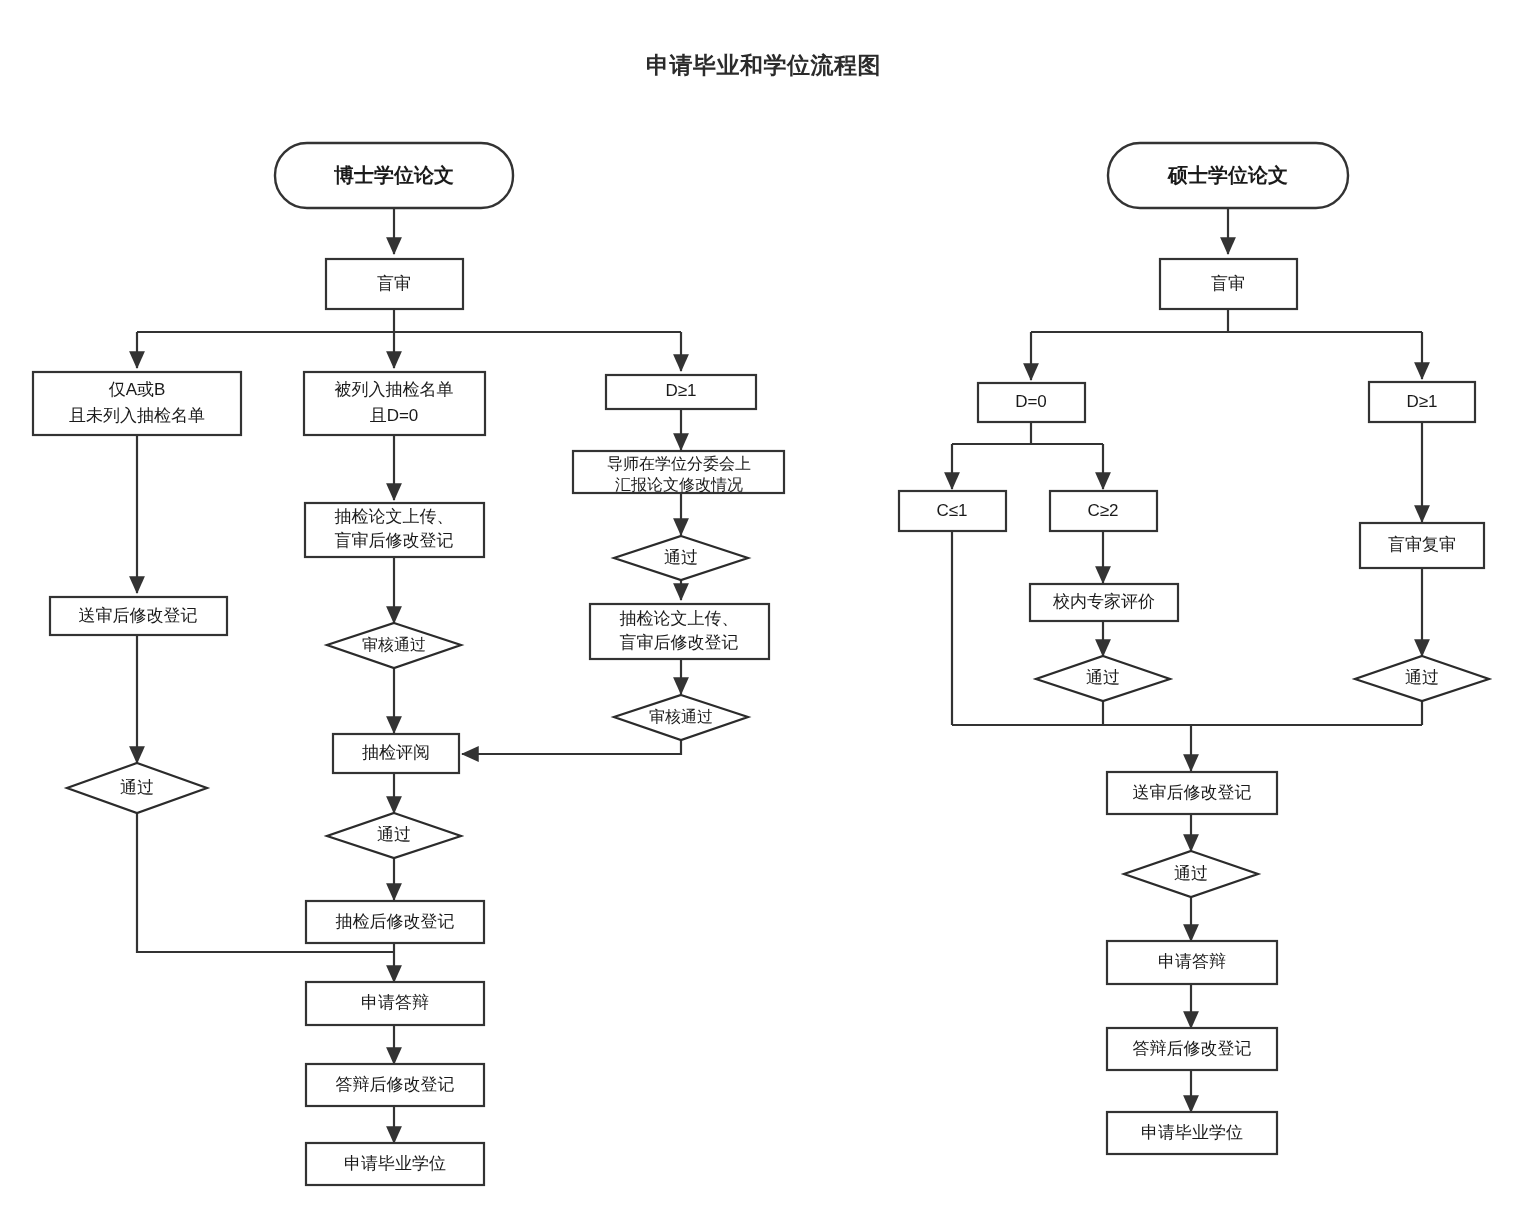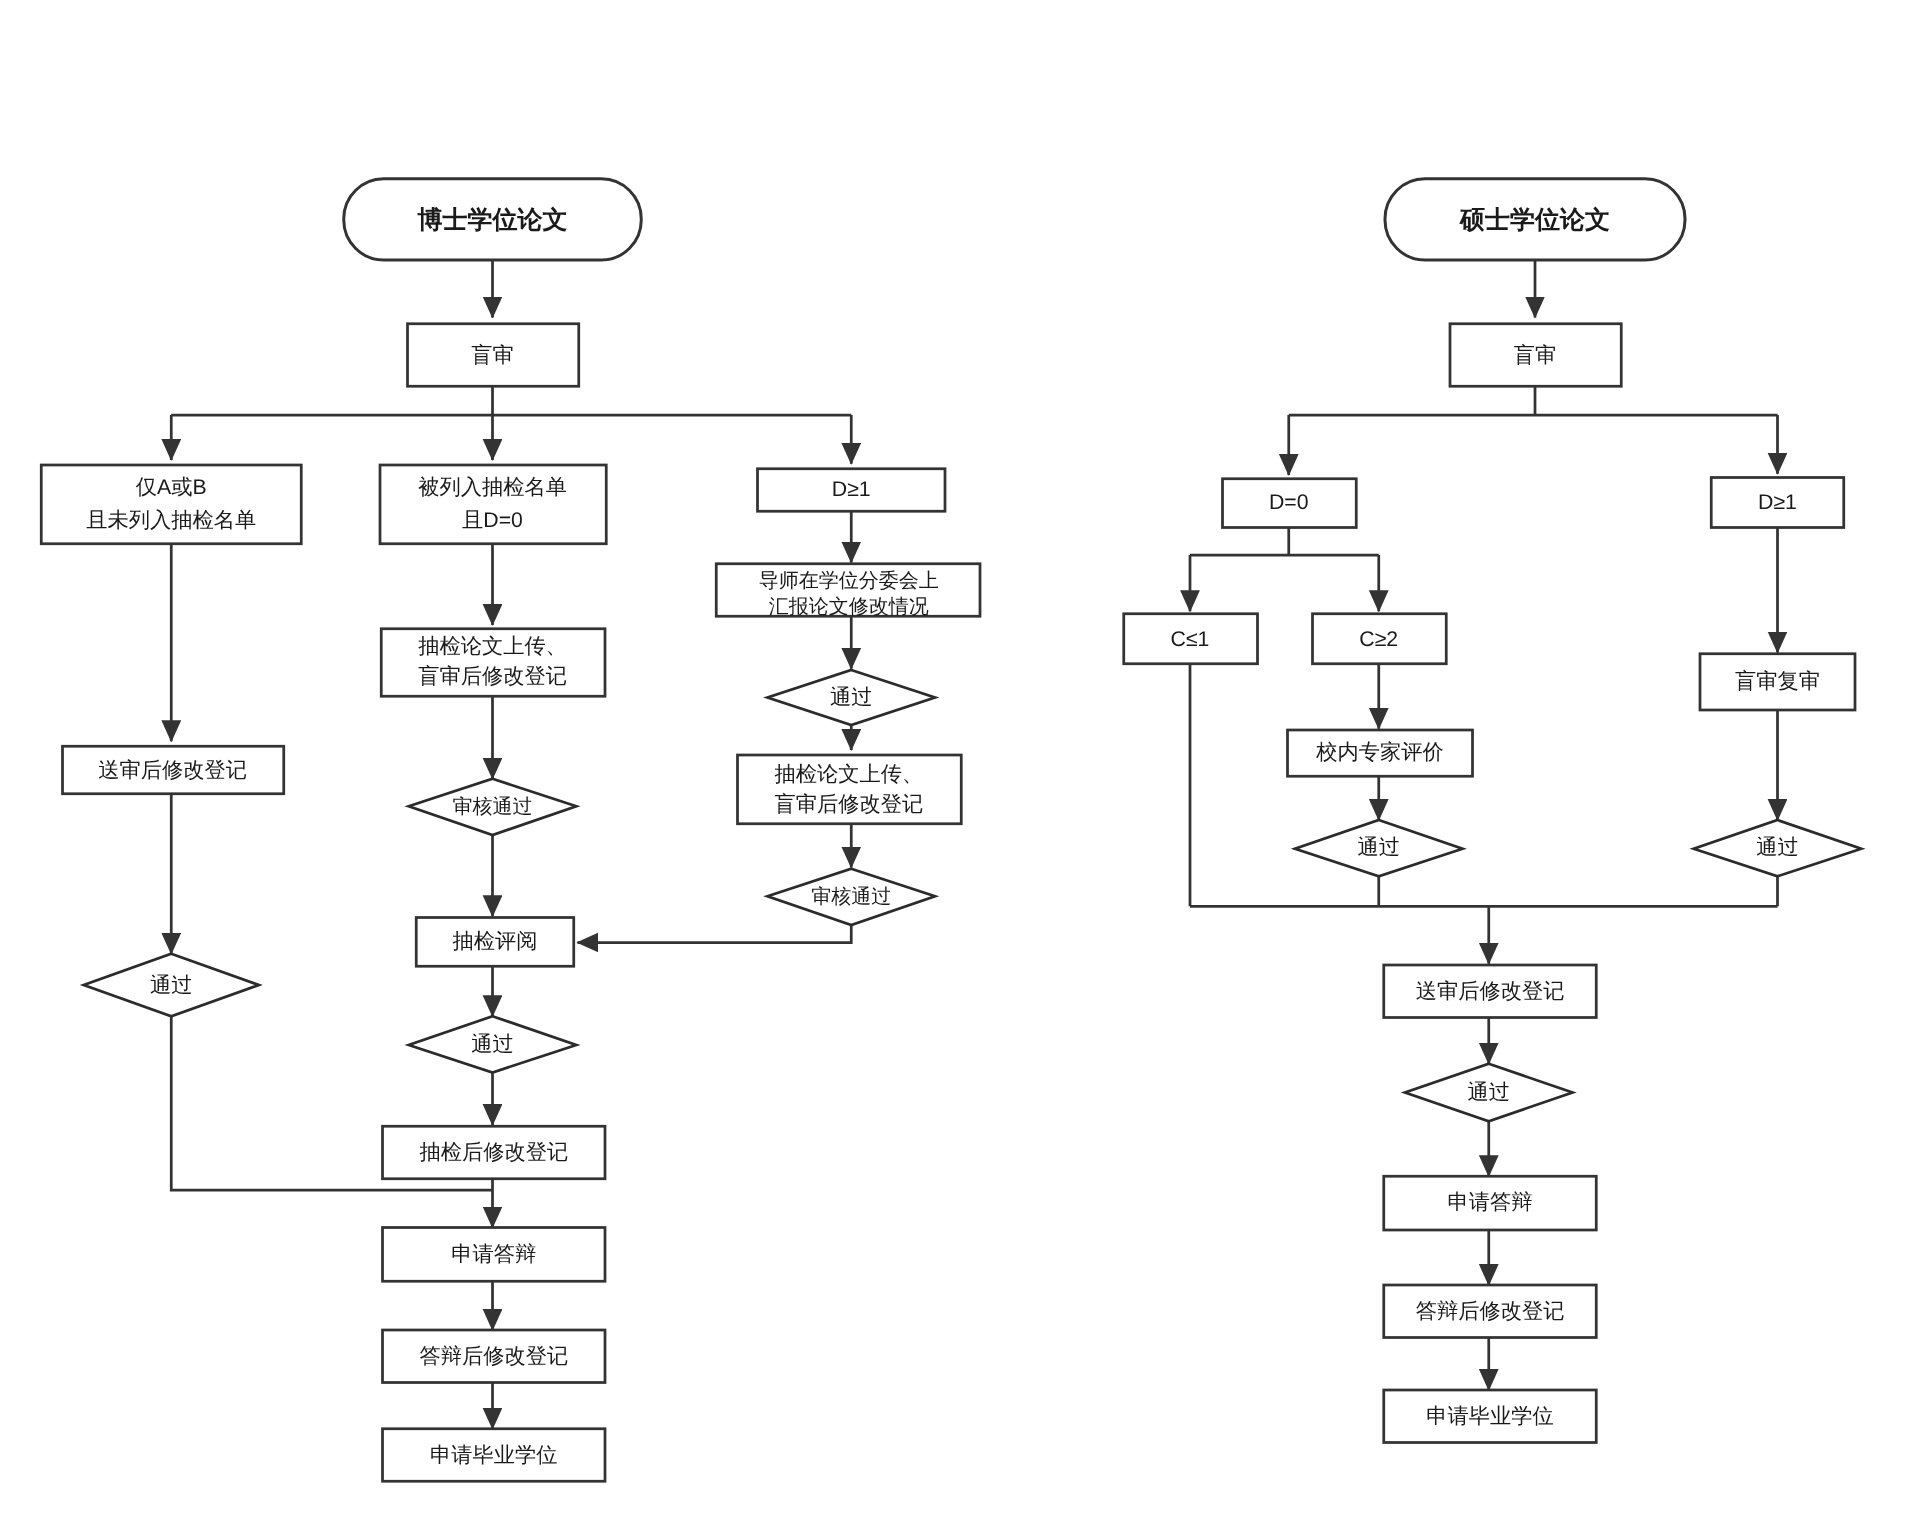--- a/index.html
+++ b/index.html
@@ -78,20 +78,21 @@
     fill: #1a1a1a;
     text-anchor: middle;
     dominant-baseline: middle;
   }
 </style>
 </head>
 <body>
 
 <div id="chart-root">
 
+  <div id="flow-title">申请毕业和学位流程图</div>
 
   <svg id="flow-svg" viewBox="0 0 1527 1224">
     <defs>
       <marker id="arrow" markerWidth="9" markerHeight="9" refX="7.6" refY="3.6" orient="auto" markerUnits="strokeWidth">
         <path d="M0,0 L8,3.6 L0,7.2 z" fill="#333333"></path>
       </marker>
     </defs>
 
     <g>
 

